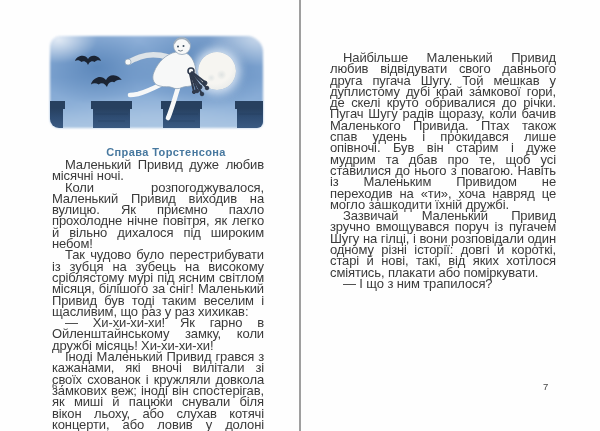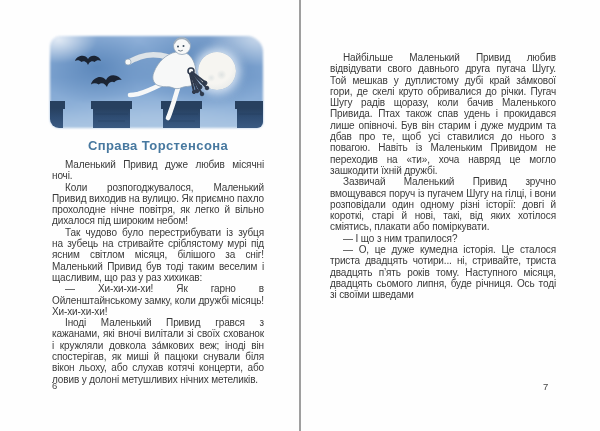--- a/index.html
+++ b/index.html
@@ -32,28 +32,28 @@
     position:absolute;left:148px;top:16px;width:38px;height:38px;border-radius:50%;
     background:
       radial-gradient(circle 5px at 62% 60%, #dfe3e2, rgba(223,227,226,0) 100%),
       radial-gradient(circle 4px at 35% 68%, #e2e6e5, rgba(226,230,229,0) 100%),
       radial-gradient(circle at 42% 36%, var(--moon_white,#f6f5f1) 55%, #e7eae9 82%, #dce1e1 100%);
     box-shadow:0 0 10px 4px rgba(230,240,250,.85);
   }
   .ill-art{position:absolute;inset:0;overflow:hidden;border-radius:10px 16px 6px 9px;}
   
   .chapter-title{
-    position:absolute;left:52px;top:138px;width:212px;margin:0;
+    position:absolute;left:52px;top:138px;width:212px;margin:8px;
     text-align:center;
-    font-size:13px;font-weight:bold;letter-spacing:.4px;
+    font-size:11px;font-weight:bold;letter-spacing:.4px;
     color:var(--title_blue,#47789f);
   }
   .text-col{
     position:absolute;
-    font-size:10px;line-height:11.3px;
+    font-size:13px;line-height:11.3px;
     letter-spacing:-.12px;
     color:var(--body_text,#3a3a3a);
     text-align:justify;
   }
   .text-col p{margin:0;text-indent:13px;}
   .left-col{left:52px;top:159px;width:212px;}
   .right-col{left:330px;top:52px;width:226px;}
   .page-num{
     position:absolute;font-size:9.5px;color:#454545;
   }
@@ -143,34 +143,33 @@
           </g>
         </g>
       </svg>
     </div>
 
     <h1 class="chapter-title">Справа Торстенсона</h1>
 
     <div class="text-col left-col">
       <p>Маленький Привид дуже любив місячні ночі.</p>
       <p>Коли розпогоджувалося, Маленький Привид виходив на вулицю. Як приємно пахло прохолодне нічне повітря, як легко й вільно дихалося під широким небом!</p>
-      <p>Так чудово було перестрибувати із зубця на зубець на стривайте сріблястому мурі під ясним світлом місяця, білішого за сніг! Маленький Привид був тоді таким веселим і щасливим, що раз у раз хихикав:</p>
+      <p>Так чудово було перестрибувати із зубця на зубець на високому сріблястому мурі під ясним світлом місяця, білішого за сніг! Маленький Привид був тоді таким веселим і щасливим, що раз у раз хихикав:</p>
       <p>— Хи-хи-хи-хи! Як гарно в Ойленштайнському замку, коли дружбі місяць! Хи-хи-хи-хи!</p>
       <p>Іноді Маленький Привид грався з кажанами, які вночі вилітали зі своїх схованок і кружляли довкола за́мкових веж; іноді він спостерігав, як миші й пацюки снували біля вікон льоху, або слухав котячі концерти, або ловив у долоні метушливих нічних метеликів.</p>
     </div>
 
     <div class="page-num left-num">6</div>
   </div>
 
   <div class="gutter"></div>
 
   <div class="page">
     <div class="text-col right-col">
       <p>Найбільше Маленький Привид любив відвідувати свого давнього друга пугача Шугу. Той мешкав у дуплистому дубі край за́мкової гори, де скелі круто обривалися до річки. Пугач Шугу радів щоразу, коли бачив Маленького Привида. Птах також спав удень і прокидався лише опівночі. Був він старим і дуже мудрим та дбав про те, щоб усі ставилися до нього з повагою. Навіть із Маленьким Привидом не переходив на «ти», хоча навряд це могло зашкодити їхній дружбі.</p>
       <p>Зазвичай Маленький Привид зручно вмощувався поруч із пугачем Шугу на гілці, і вони розповідали один одному різні історії: довгі й короткі, старі й нові, такі, від яких хотілося сміятись, плакати або поміркувати.</p>
       <p>— І що з ним трапилося?</p>
-      <p>— О, це дуже кумедна історія. Це сталося триста двадцять чотири... ні, стривайте, триста двадцять п’ять років тому. Наступного місяця, двадцять сьомого липня, буде річниця. Ось тоді зі своїми шведами</p>
     </div>
 
     <div class="page-num right-num">7</div>
   </div>
 
 </div>
 
 </body></html>

